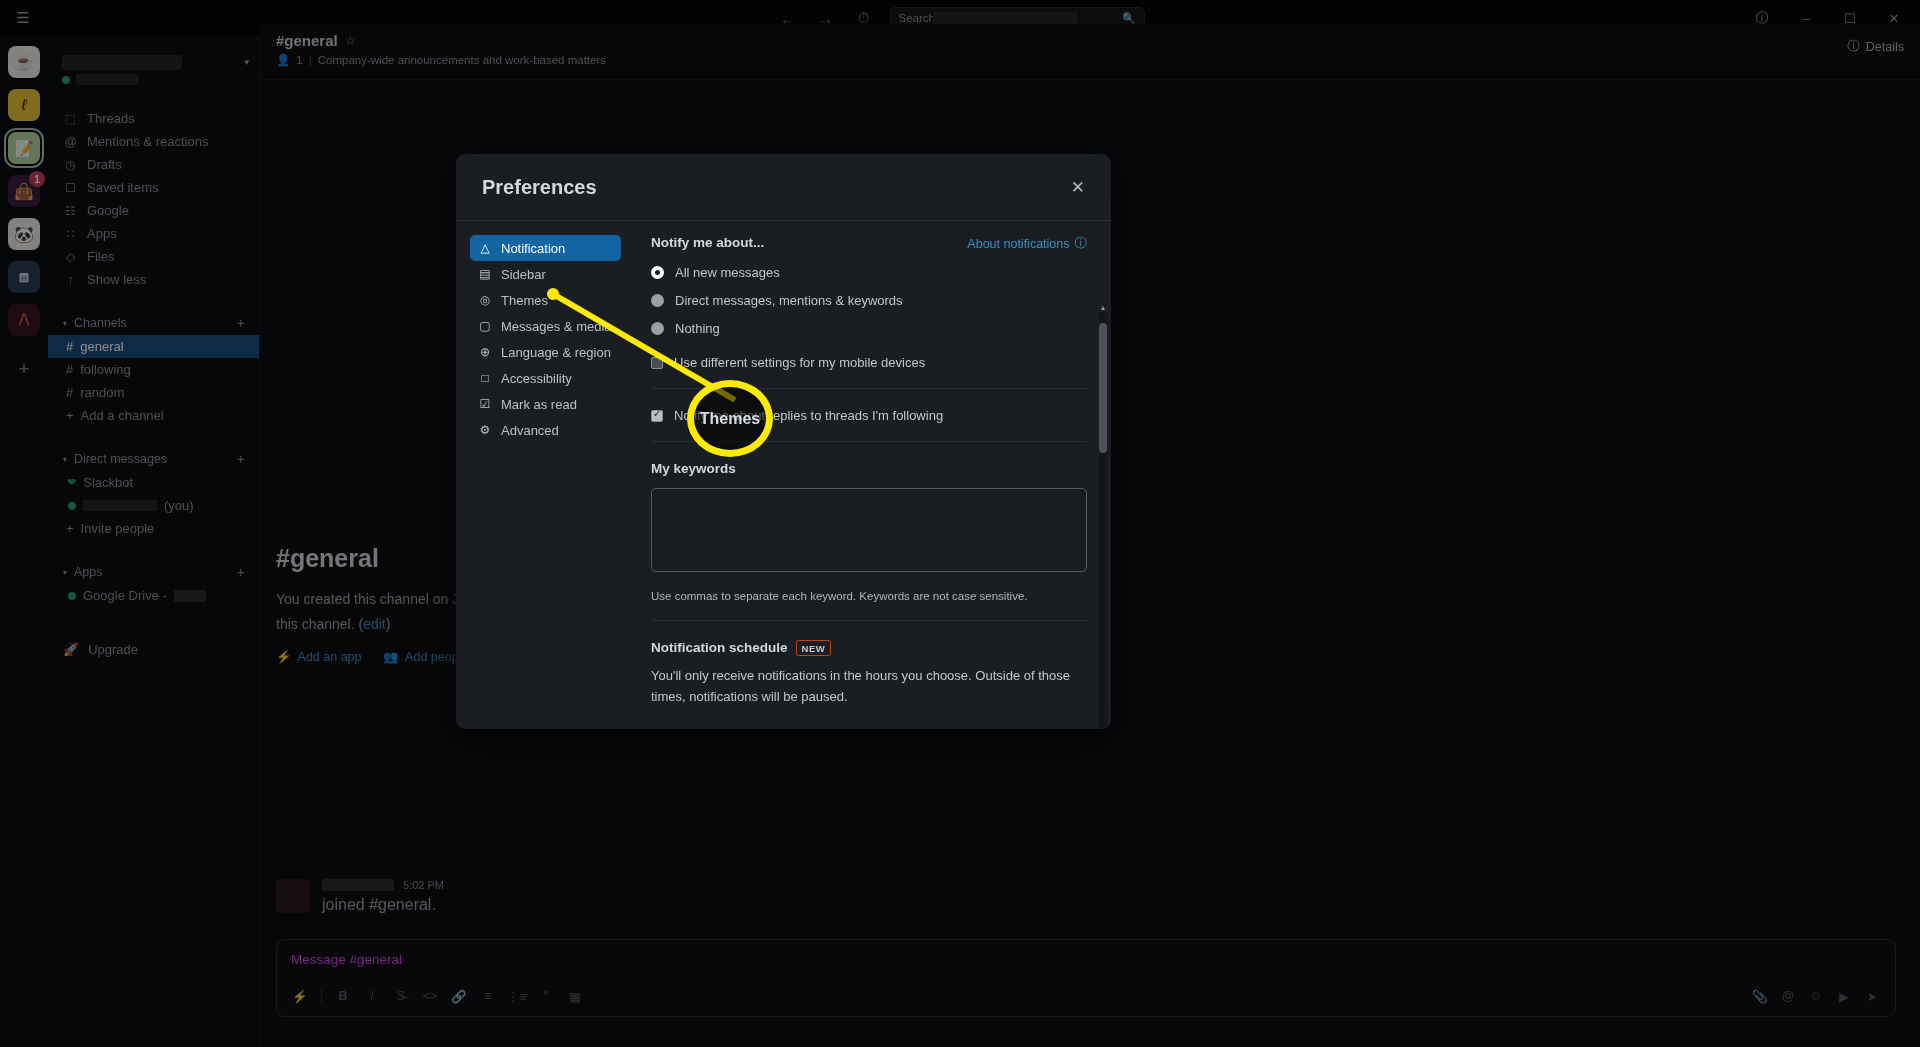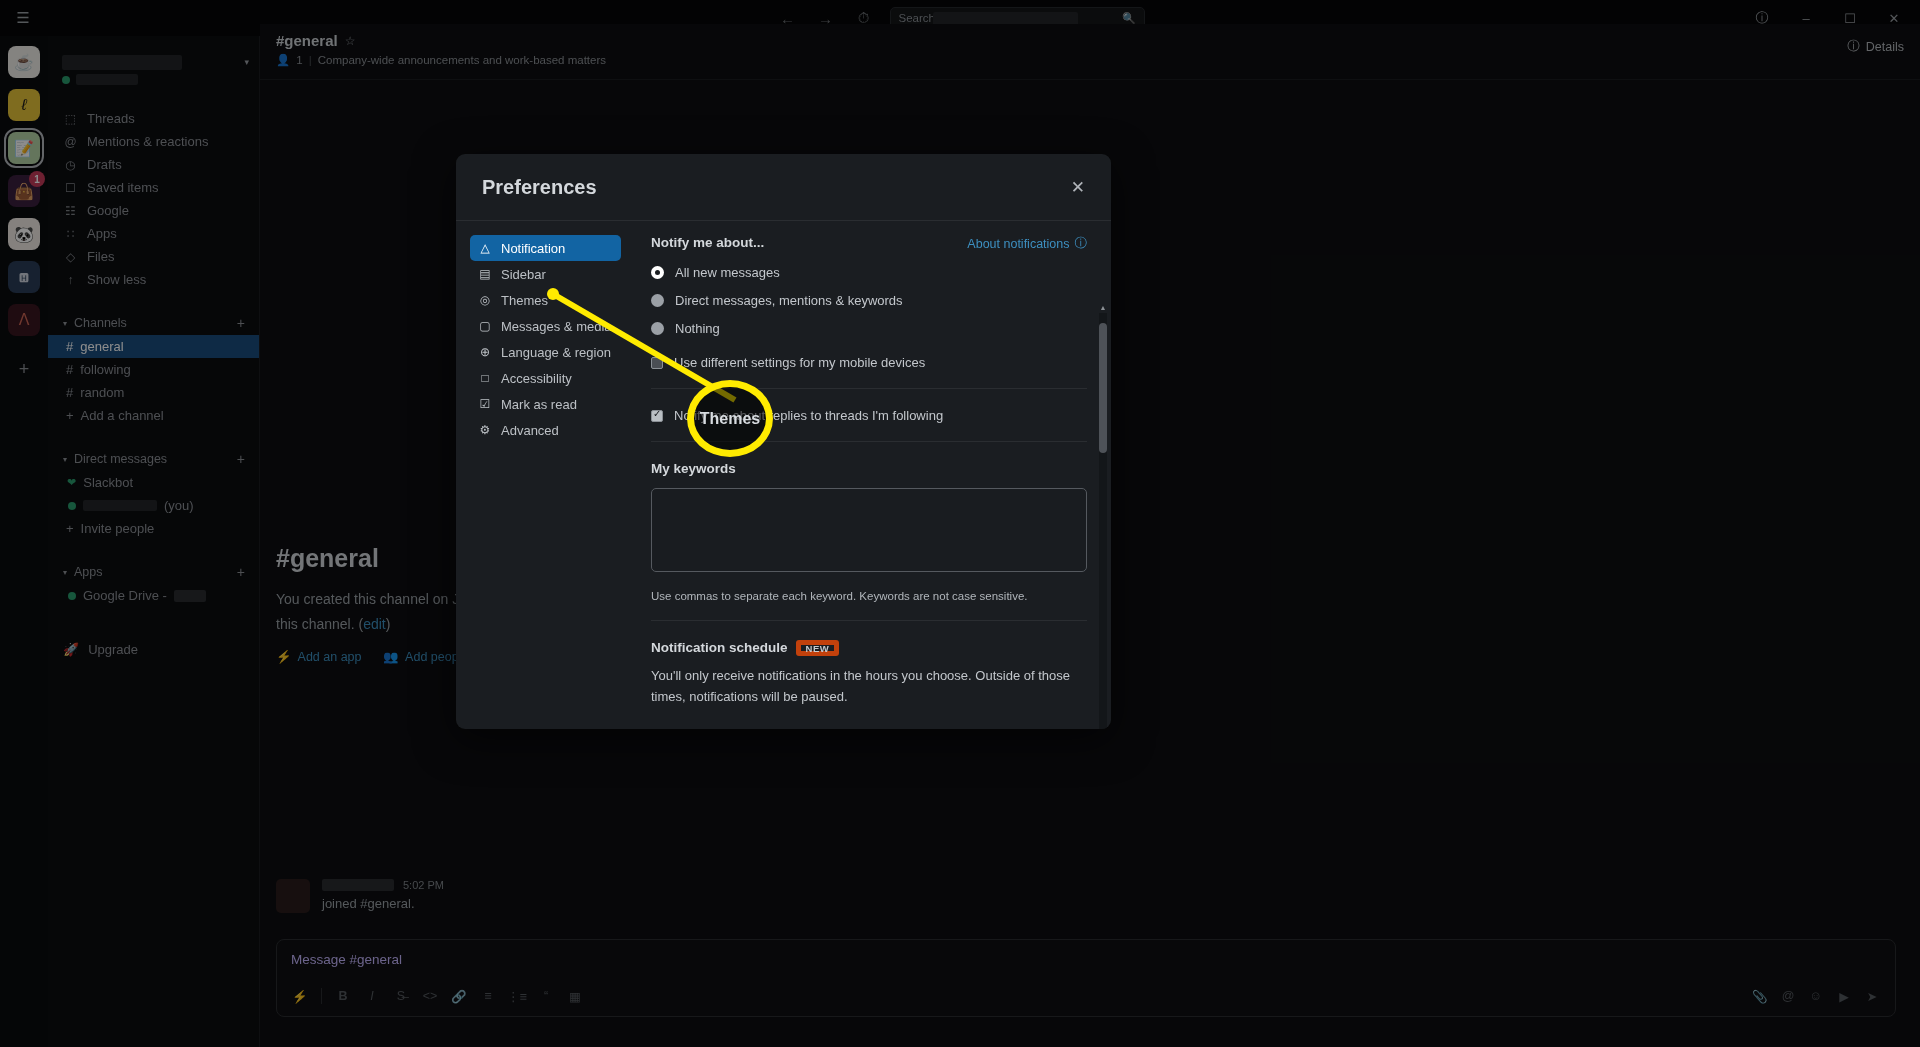--- a/index.html
+++ b/index.html
@@ -97,25 +97,25 @@
   .intro h1 { color: #d2d6da; font-size: 25px; font-weight: bold; }
   .intro p { color: #9aa0a6; font-size: 14px; line-height: 25px; margin-top: 14px; }
   .intro a { color: #3d8fc0; text-decoration: none; }
   .intro-actions { margin-top: 12px; display: flex; gap: 22px; color: #3d8fc0; font-size: 12.5px; }
   .intro-actions span { display: flex; align-items: center; gap: 6px; }
 
   .msg-row { position: absolute; top: 855px; left: 16px; right: 40px; display: flex; gap: 12px; }
   .msg-avatar { width: 34px; height: 34px; border-radius: 5px; background: #2b1d1c; }
   .msg-name-redact { width: 72px; height: 12px; background: #2a2c30; border-radius: 2px; }
   .msg-time { color: #80858b; font-size: 11px; }
-  .msg-text { color: #9aa0a6; font-size: 13px; margin-top: 5px; }
+  .msg-text { color: #9aa0a6; font-size: 16px; margin-top: 5px; }
 
   .composer { position: absolute; left: 16px; right: 24px; bottom: 18px; height: 78px;
     border: 1px solid #2a2c30; border-radius: 8px; background: #0f1013; }
-  .composer-input { padding: 12px 14px 0 14px; color: #c4b5fd; font-size: 13.5px; }
+  .composer-input { padding: 12px 14px 0 14px; color: #d946ef; font-size: 13.5px; }
   .composer-toolbar { position: absolute; bottom: 8px; left: 10px; right: 10px;
     display: flex; align-items: center; gap: 3px; }
   .ct-ico { width: 26px; height: 24px; display: flex; align-items: center; justify-content: center;
     color: #55595f; font-size: 12.5px; }
   .ct-div { width: 1px; height: 16px; background: #2a2c30; margin: 0 5px; }
   .ct-right { margin-left: auto; display: flex; align-items: center; gap: 2px; }
 
   
   .overlay { position: absolute; inset: 0; background: rgba(0,0,0,0.45); }
   .modal {
@@ -154,21 +154,21 @@
   .divider { height: 1px; background: #2a2d31; margin: 18px 0 0 0; }
   .sec-title { color: #d4d8dc; font-size: 13.5px; font-weight: bold; margin-top: 19px; }
   .sec-para { color: #c3c7cc; font-size: 13px; line-height: 21px; margin-top: 9px; }
   .badge-pill { display: inline-flex; align-items: center; justify-content: center;
     min-width: 17px; height: 14px; background: #585c62; color: #e6e8ea; font-size: 10px;
     font-weight: bold; border-radius: 7px; padding: 0 5px; vertical-align: middle; }
   .kw-box { margin-top: 12px; height: 84px; border: 1px solid #55595f; border-radius: 5px;
     background: #191c20; }
   .kw-help { color: #b1b6bb; font-size: 11.5px; margin-top: 18px; }
   .new-tag { display: inline-flex; align-items: center; justify-content: center; height: 16px;
-    border: 5px solid #c2410c; border-radius: 3px; color: #c6cace; font-size: 9.5px;
+    border: 1px solid #c2410c; border-radius: 3px; color: #c6cace; font-size: 9.5px;
     font-weight: bold; letter-spacing: .5px; padding: 0 5px; margin-left: 8px; vertical-align: middle; }
   .sched-para { color: #c3c7cc; font-size: 13px; line-height: 21px; margin-top: 9px; }
 
   .scrollbar { position: absolute; right: 4px; top: 82px; width: 8px; height: 478px; }
   .sb-up, .sb-down { width: 8px; height: 9px; color: #8d9196; font-size: 7px; text-align: center; line-height: 9px; }
   .sb-track { position: absolute; top: 10px; bottom: 10px; width: 8px; background: #131619; }
   .sb-thumb { position: absolute; top: 10px; width: 8px; height: 130px; background: #4e5258; border-radius: 4px; }
 
   
   .anno { position: absolute; inset: 0; pointer-events: none; }

